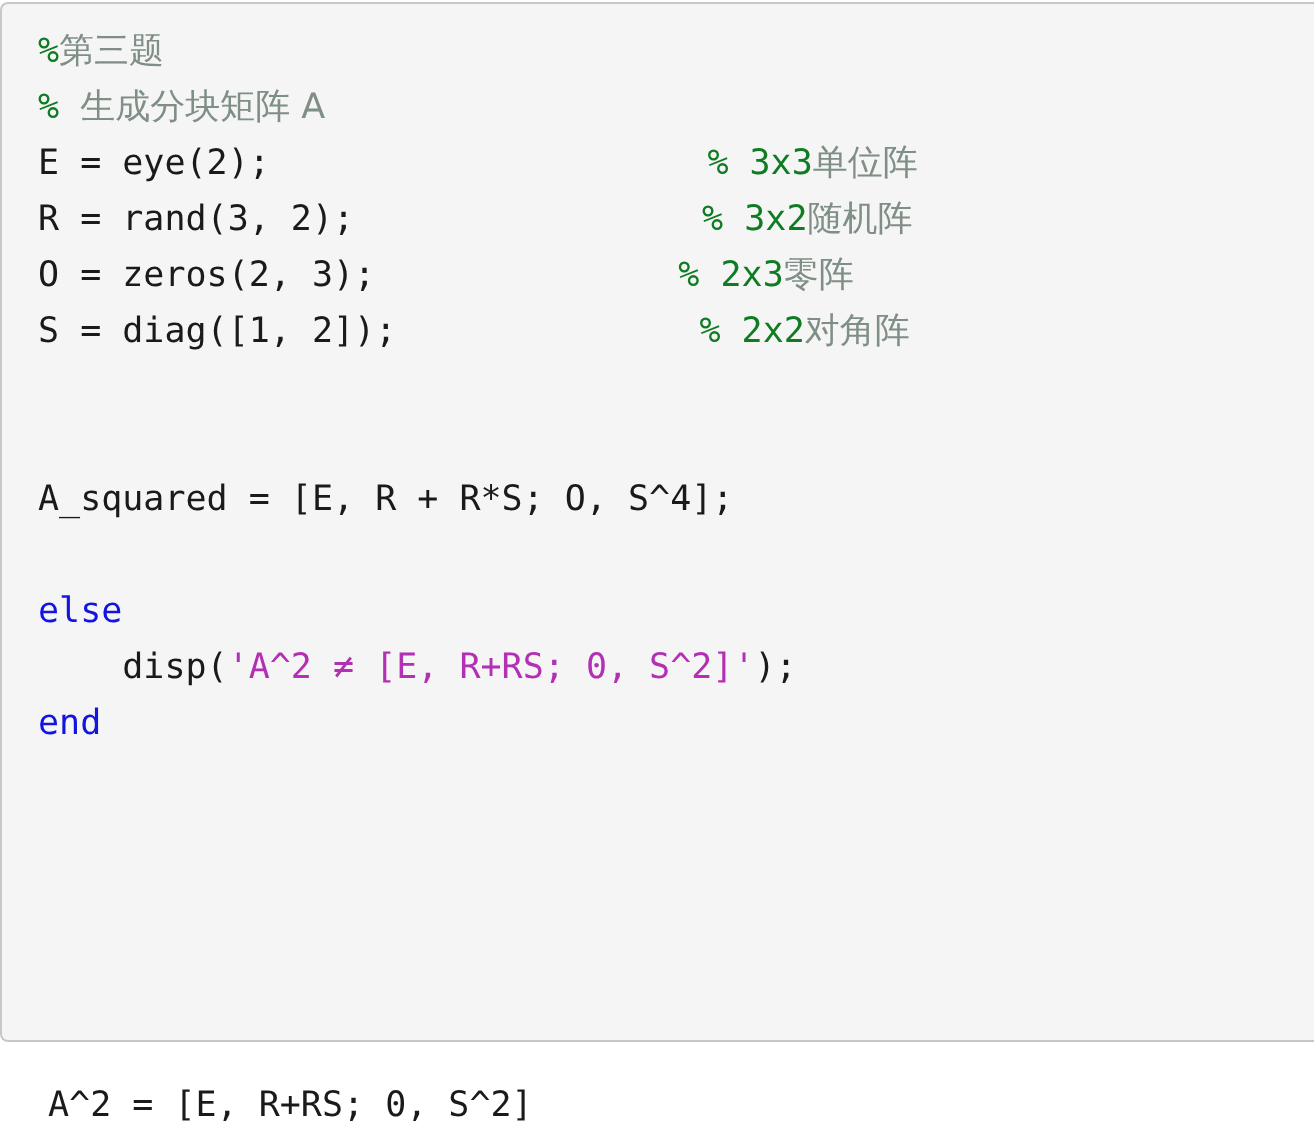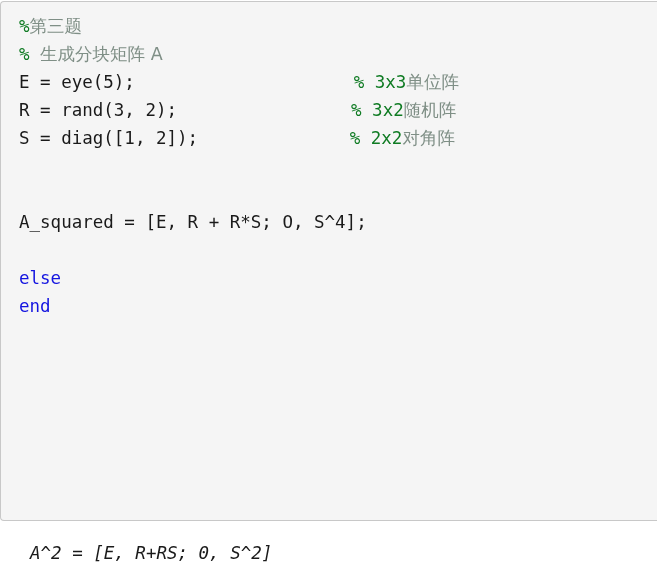--- a/index.html
+++ b/index.html
@@ -64,61 +64,62 @@
   
   .console {
     position: absolute;
     left: 0px;
     top: 522px;
     width: 657px;
     height: 50px;
     background: #ffffff;
   }
   .console .ln {
-    padding-left: 30px;
+    padding-left: 24px;
     height: 26px;
     line-height: 26px;
-    font-style: italic;
   }
   .out-spacer { height: 18px; }
 </style>
 </head>
 <body>
 
 <div id="page">
 
   <div class="code-block">
     <div class="code-inner">
 
       <div class="ln"><span class="cm">%</span><span class="cm-cjk">第三题</span></div>
 
       <div class="ln"><span class="cm">% </span><span class="cm-cjk">生成分块矩阵 A</span></div>
 
-      <div class="ln"><span class="pl">E = eye(5);</span><span class="cmt-col" style="width:calc(360px - 18px - 11.2px*11);"></span><span class="cm">% 3x3</span><span class="cm-cjk">单位阵</span></div>
+      <div class="ln"><span class="pl">E = eye(2);</span><span class="cmt-col" style="width:calc(360px - 18px - 11.2px*11);"></span><span class="cm">% 3x3</span><span class="cm-cjk">单位阵</span></div>
 
       <div class="ln"><span class="pl">R = rand(3, 2);</span><span class="cmt-col" style="width:calc(360px - 18px - 11.2px*15);"></span><span class="cm">% 3x2</span><span class="cm-cjk">随机阵</span></div>
 
+      <div class="ln"><span class="pl">O = zeros(2, 3);</span><span class="cmt-col" style="width:calc(360px - 18px - 11.2px*17);"></span><span class="cm">% 2x3</span><span class="cm-cjk">零阵</span></div>
 
       <div class="ln"><span class="pl">S = diag([1, 2]);</span><span class="cmt-col" style="width:calc(360px - 18px - 11.2px*17);"></span><span class="cm">% 2x2</span><span class="cm-cjk">对角阵</span></div>
 
       <div class="ln blank">&nbsp;</div>
 
 
       <div class="ln blank">&nbsp;</div>
 
 
       <div class="ln"><span class="pl">A_squared = [E, R + R*S; O, S^4];</span></div>
 
       <div class="ln blank">&nbsp;</div>
 
 
 
 
       <div class="ln"><span class="kw">else</span></div>
 
+      <div class="ln"><span class="pl">    disp(</span><span class="str">'A^2 ≠ [E, R+RS; 0, S^2]'</span><span class="pl">);</span></div>
 
       <div class="ln"><span class="kw">end</span></div>
 
     </div>
   </div>
 
   <div class="console">
     <div class="out-spacer"></div>
     <div class="ln">A^2 = [E, R+RS; 0, S^2]</div>
   </div>

